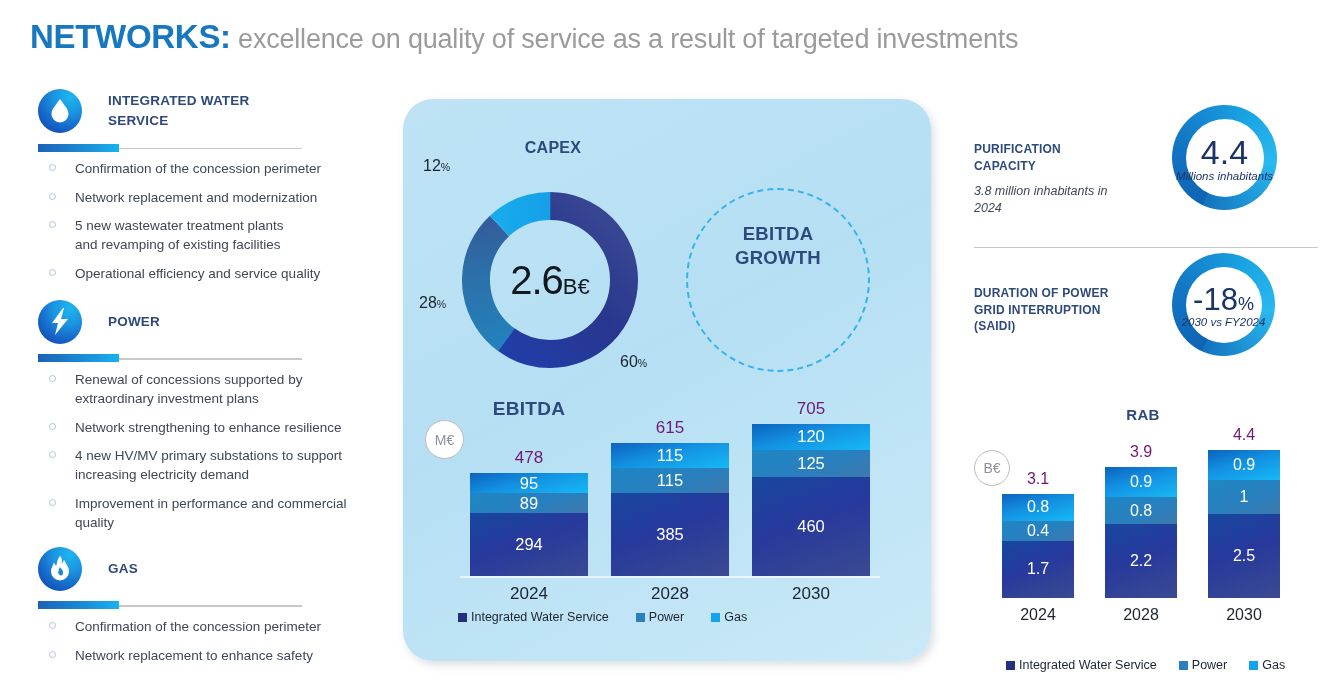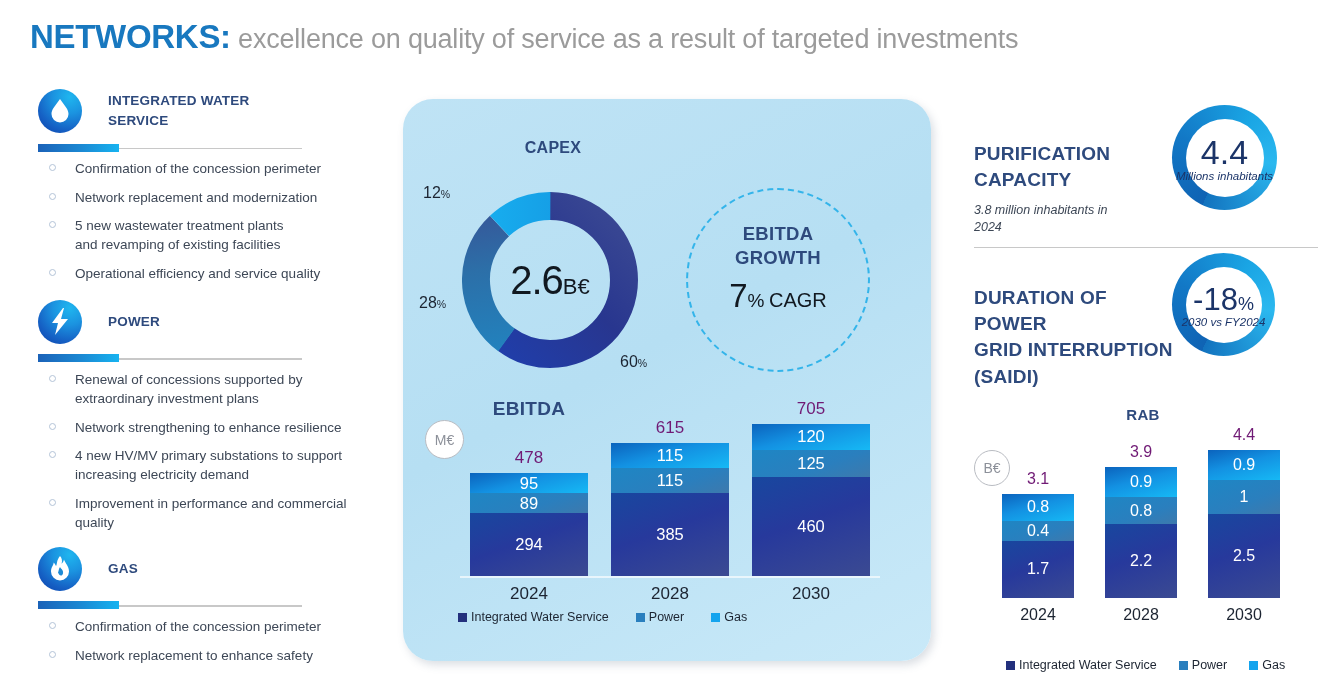--- a/index.html
+++ b/index.html
@@ -32,21 +32,21 @@
 
   
   #center-panel{left:403px;top:99px;width:528px;height:562px;border-radius:30px;
       background:linear-gradient(152deg,#bfe3f5 0%,#b6dff3 45%,#c9e9f8 100%);
       box-shadow:3px 4px 9px rgba(90,110,130,.22);}
   #capex-title{left:498px;top:139px;width:110px;text-align:center;
       font-size:16px;font-weight:bold;color:#2e4a7d;letter-spacing:0.3px;}
   #donut{left:462px;top:192px;width:176px;height:176px;}
   .pct{font-size:16px;color:#1c2431;}
   .pct sub{font-size:10.5px;vertical-align:baseline;}
-  #pct-12{left:423px;top:184px;}
+  #pct-12{left:423px;top:157px;}
   #pct-28{left:419px;top:294px;}
   #pct-60{left:620px;top:353px;}
   #donut-center{left:478px;top:258px;width:144px;text-align:center;white-space:nowrap;}
   #donut-center .big{font-size:40px;color:#111820;font-weight:400;letter-spacing:-1px;}
   #donut-center .unit{font-size:22px;color:#111820;}
 
   #growth-circle{left:686px;top:188px;width:184px;height:184px;border-radius:50%;
       border:2px dashed #33b4ea;box-sizing:border-box;}
   #growth-txt{left:690px;top:222px;width:176px;text-align:center;}
   #growth-txt .g1{font-size:18.5px;font-weight:bold;color:#2e4a7d;line-height:1.32;letter-spacing:0.3px;}
@@ -75,21 +75,21 @@
   .legend .item{display:flex;align-items:center;gap:4px;}
   .legend .sw{width:9px;height:9px;display:inline-block;}
   .sw-iws{background:#23307d;}
   .sw-pow{background:#2a7fbe;}
   .sw-gas{background:#14a4ee;}
 
   
   #right-col{left:960px;top:95px;width:371px;}
   .kpi-row{position:relative;height:150px;}
   .kpi-txt{position:absolute;left:14px;top:46px;width:200px;}
-  .kpi-name{font-size:19px;font-weight:bold;color:#2e4a7d;line-height:1.38;letter-spacing:0.2px;}
+  .kpi-name{font-size:12px;font-weight:bold;color:#2e4a7d;line-height:1.38;letter-spacing:0.2px;}
   .kpi-sub{font-size:12.5px;font-style:italic;color:#3d4756;line-height:1.35;margin-top:9px;}
   .ring{position:absolute;border-radius:50%;
       background:conic-gradient(from 205deg,#0f63b4 0%,#1278c6 25%,#1aa5e4 52%,#2bb8ef 70%,#1272be 100%);
       display:flex;align-items:center;justify-content:center;}
   .ring .hole{border-radius:50%;background:#ffffff;display:flex;flex-direction:column;
       align-items:center;justify-content:center;text-align:center;}
   .ring .val{color:#1b3468;white-space:nowrap;}
   .ring .cap{font-size:11.5px;font-style:italic;color:#1b3468;margin-top:-2px;white-space:nowrap;}
   #kpi-divider{position:absolute;left:14px;top:152px;width:344px;height:1.3px;background:#c8c8c8;}
 
@@ -195,23 +195,20 @@
 <div class="abs pct" id="pct-28"><span>28</span><sub>%</sub></div>
 <div class="abs pct" id="pct-60"><span>60</span><sub>%</sub></div>
 
 <div class="abs" id="donut-center">
   <span class="big">2.6</span><span class="unit">B€</span>
 </div>
 
 <div class="abs" id="growth-circle"></div>
 <div class="abs" id="growth-txt">
   <div class="g1" id="growth-label">EBITDA<br>GROWTH</div>
-  <div class="g2">
-    <span class="n">7</span><span class="p">%</span>&nbsp;<span class="c">CAGR</span>
-  </div>
 </div>
 
 <div class="abs" id="ebitda-title">EBITDA</div>
 <div class="abs unit-badge" id="badge-me">M€</div>
 <div class="abs" id="ebitda-chart">
     <div class="axis" style="left: 0px; width: 420px; top: 188px;"></div>
     <div style="position: absolute; left: 10px; width: 118px; top: 84.9418px; height: 103.058px;">
       <div class="seg seg-gas" style="height: 20.4823px; font-size: 16.5px;">
         <span>95</span>
       </div>

